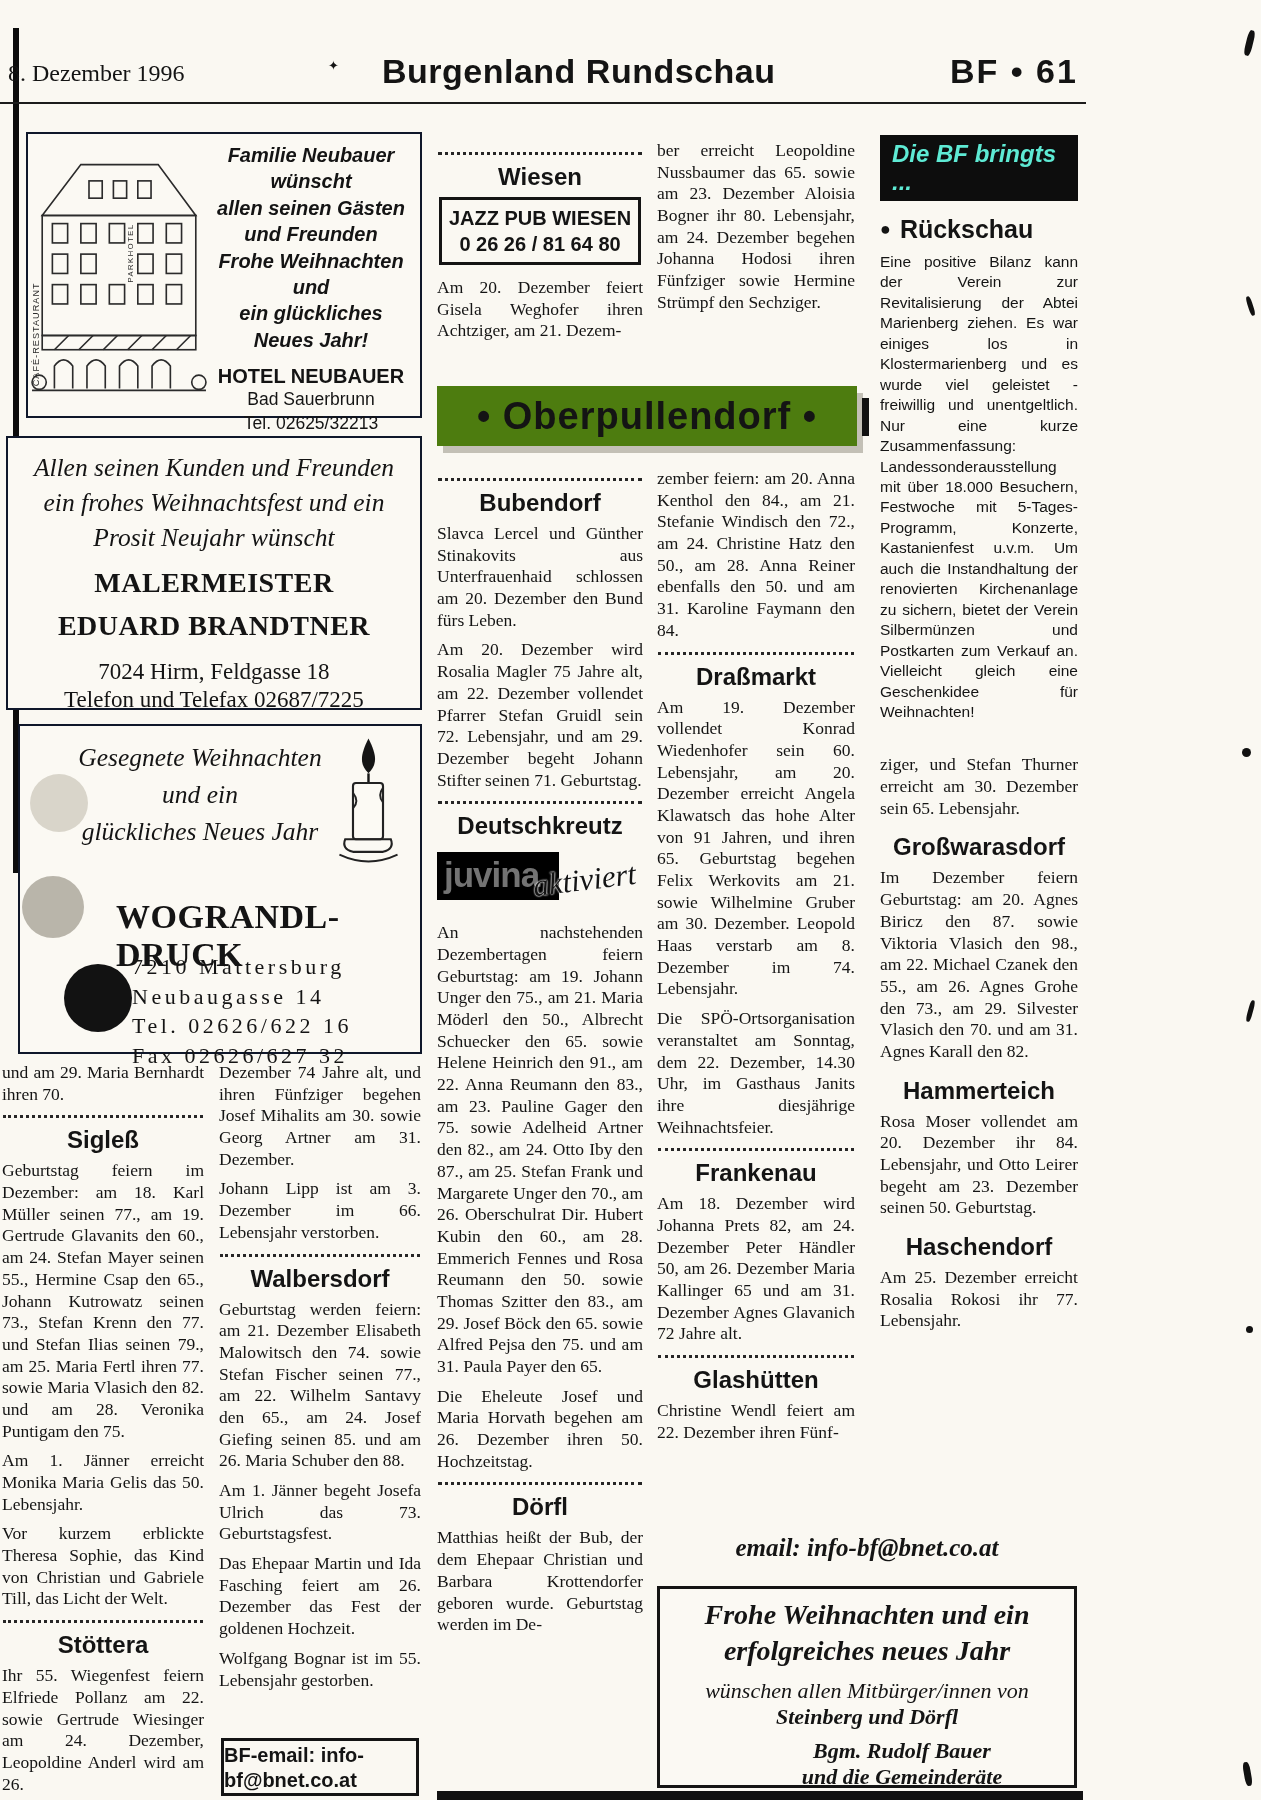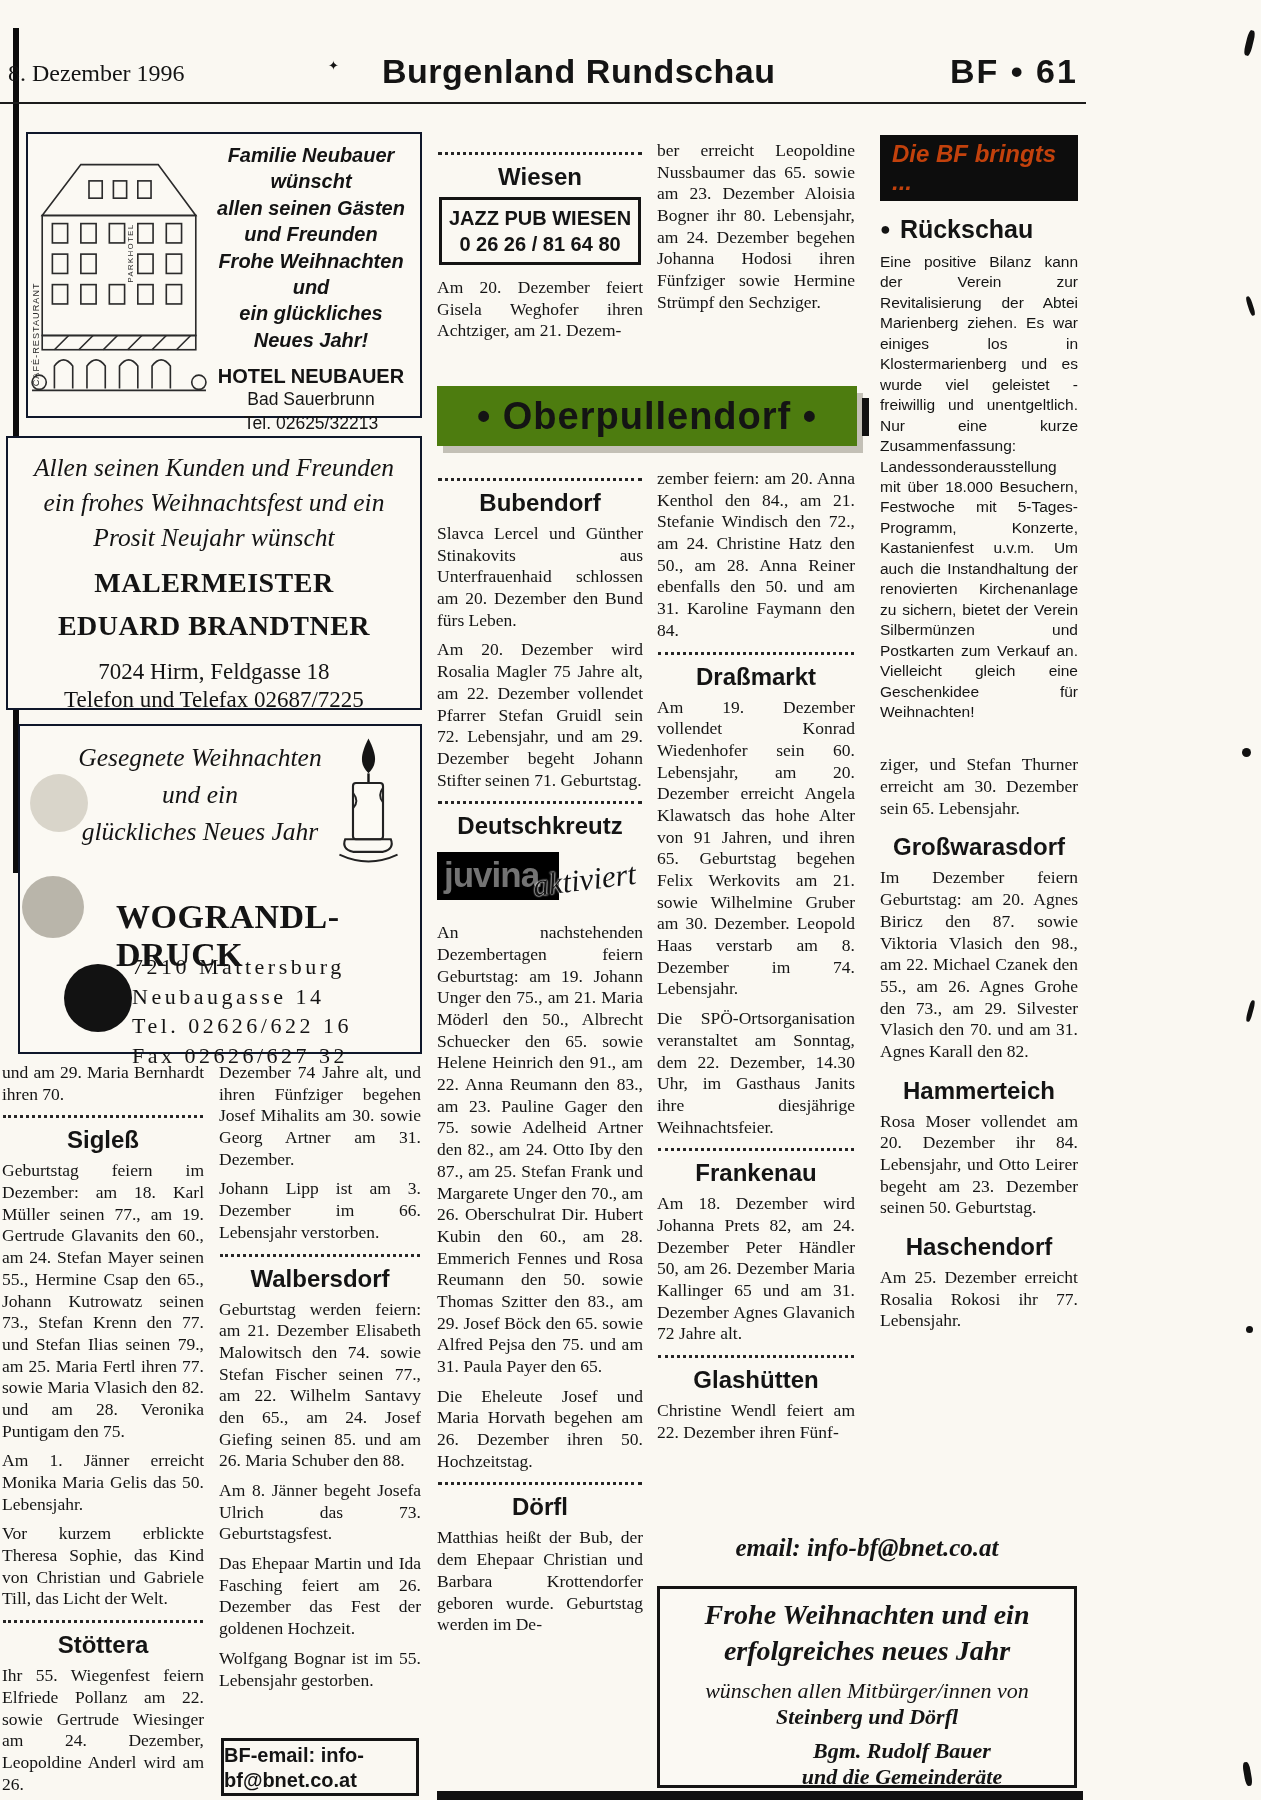--- a/index.html
+++ b/index.html
@@ -90,21 +90,21 @@
 
   .ad-bottom { left:657px; top:1586px; width:420px; height:202px; border:3px solid #141414;
                text-align:center; padding-top:8px; }
   .ab-head { font-weight:700; font-style:italic; font-size:28px; line-height:1.28; }
   .ab-sub1 { font-style:italic; font-size:22px; margin-top:9px; }
   .ab-sub2 { font-weight:700; font-style:italic; font-size:22px; }
   .ab-sig  { font-weight:700; font-style:italic; font-size:22px; padding-left:70px; }
   .ab-sig1 { margin-top:8px; }
 
   
-  .bfbox { background:#0d0d0d; color:#c2410c; font-family:"Liberation Sans",sans-serif;
+  .bfbox { background:#0d0d0d; color:#5eead4; font-family:"Liberation Sans",sans-serif;
            font-weight:700; font-style:italic; font-size:24px; padding:5px 12px; }
   .rk-head { display:flex; align-items:center; margin:14px 0 8px; }
   .rk-bullet { font-size:18px; margin-right:9px; }
   .rk-title { font-family:"Liberation Sans",sans-serif; font-weight:800; font-size:25px; }
   .bp-sans { font-family:"Liberation Sans",sans-serif; font-size:15.5px; line-height:1.32;
              text-align:justify; margin-bottom:10px; overflow-wrap:break-word; }
   .colE .bp { margin-bottom:10px; }
   .colE .sh { margin:14px 0 6px; }
   .e-gap { height:22px; }
 
@@ -228,21 +228,21 @@
     <h3 class="sh">Stöttera</h3>
     <p class="bp">Ihr 55. Wiegenfest feiern Elfriede Pollanz am 22. sowie Gertrude Wiesinger am 24. Dezember, Leopoldine Anderl wird am 26.</p>
   </div>
 
   <div class="col colB">
     <p class="bp">Dezember 74 Jahre alt, und ihren Fünfziger begehen Josef Mihalits am 30. sowie Georg Artner am 31. Dezember.</p>
     <p class="bp">Johann Lipp ist am 3. Dezember im 66. Lebensjahr verstorben.</p>
     <div class="dots"></div>
     <h3 class="sh">Walbersdorf</h3>
     <p class="bp">Geburtstag werden feiern: am 21. Dezember Elisabeth Malowitsch den 74. sowie Stefan Fischer seinen 77., am 22. Wilhelm Santavy den 65., am 24. Josef Giefing seinen 85. und am 26. Maria Schuber den 88.</p>
-    <p class="bp">Am 8. Jänner begeht Josefa Ulrich das 73. Geburtstagsfest.</p>
+    <p class="bp">Am 1. Jänner begeht Josefa Ulrich das 73. Geburtstagsfest.</p>
     <p class="bp">Das Ehepaar Martin und Ida Fasching feiert am 26. Dezember das Fest der goldenen Hochzeit.</p>
     <p class="bp">Wolfgang Bognar ist im 55. Lebensjahr gestorben.</p>
   </div>
 
   <div class="bfemail-box">
     <div>BF-email: info-</div>
     <div>bf@bnet.co.at</div>
   </div>
 
   <div class="col colCtop">

